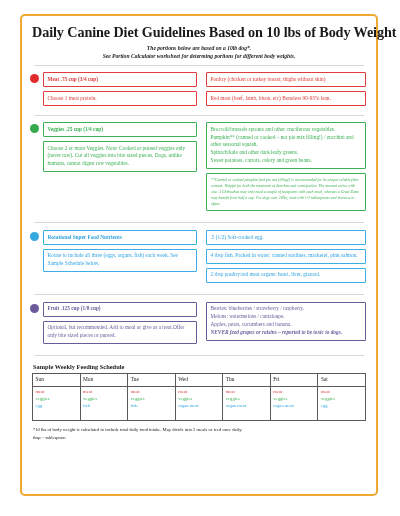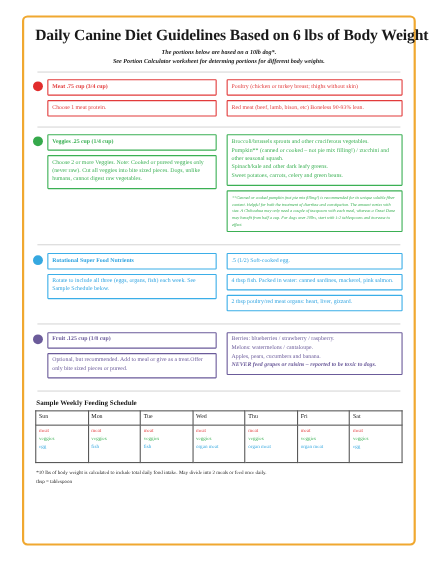--- a/index.html
+++ b/index.html
@@ -152,21 +152,21 @@
     color: #1a1a1a;
     padding-left: 1px;
   }
 </style>
 </head>
 <body>
 
 <div class="page">
   <div class="inner">
 
-    <div class="doc-title">Daily Canine Diet Guidelines Based on 6 lbs of Body Weight</div>
+    <div class="doc-title">Daily Canine Diet Guidelines Based on 10 lbs of Body Weight</div>
     <div class="doc-sub">The portions below are based on a 10lb dog*.</div>
     <div class="doc-sub">See Portion Calculator worksheet for determing portions for different body weights.</div>
     <div class="rule"></div>
 
     <div class="section">
       <span class="dot dot-red"></span>
       <div class="col-left">
         <div class="box red head">
           <p>Meat .75 cup (3/4 cup)</p>
         </div>

